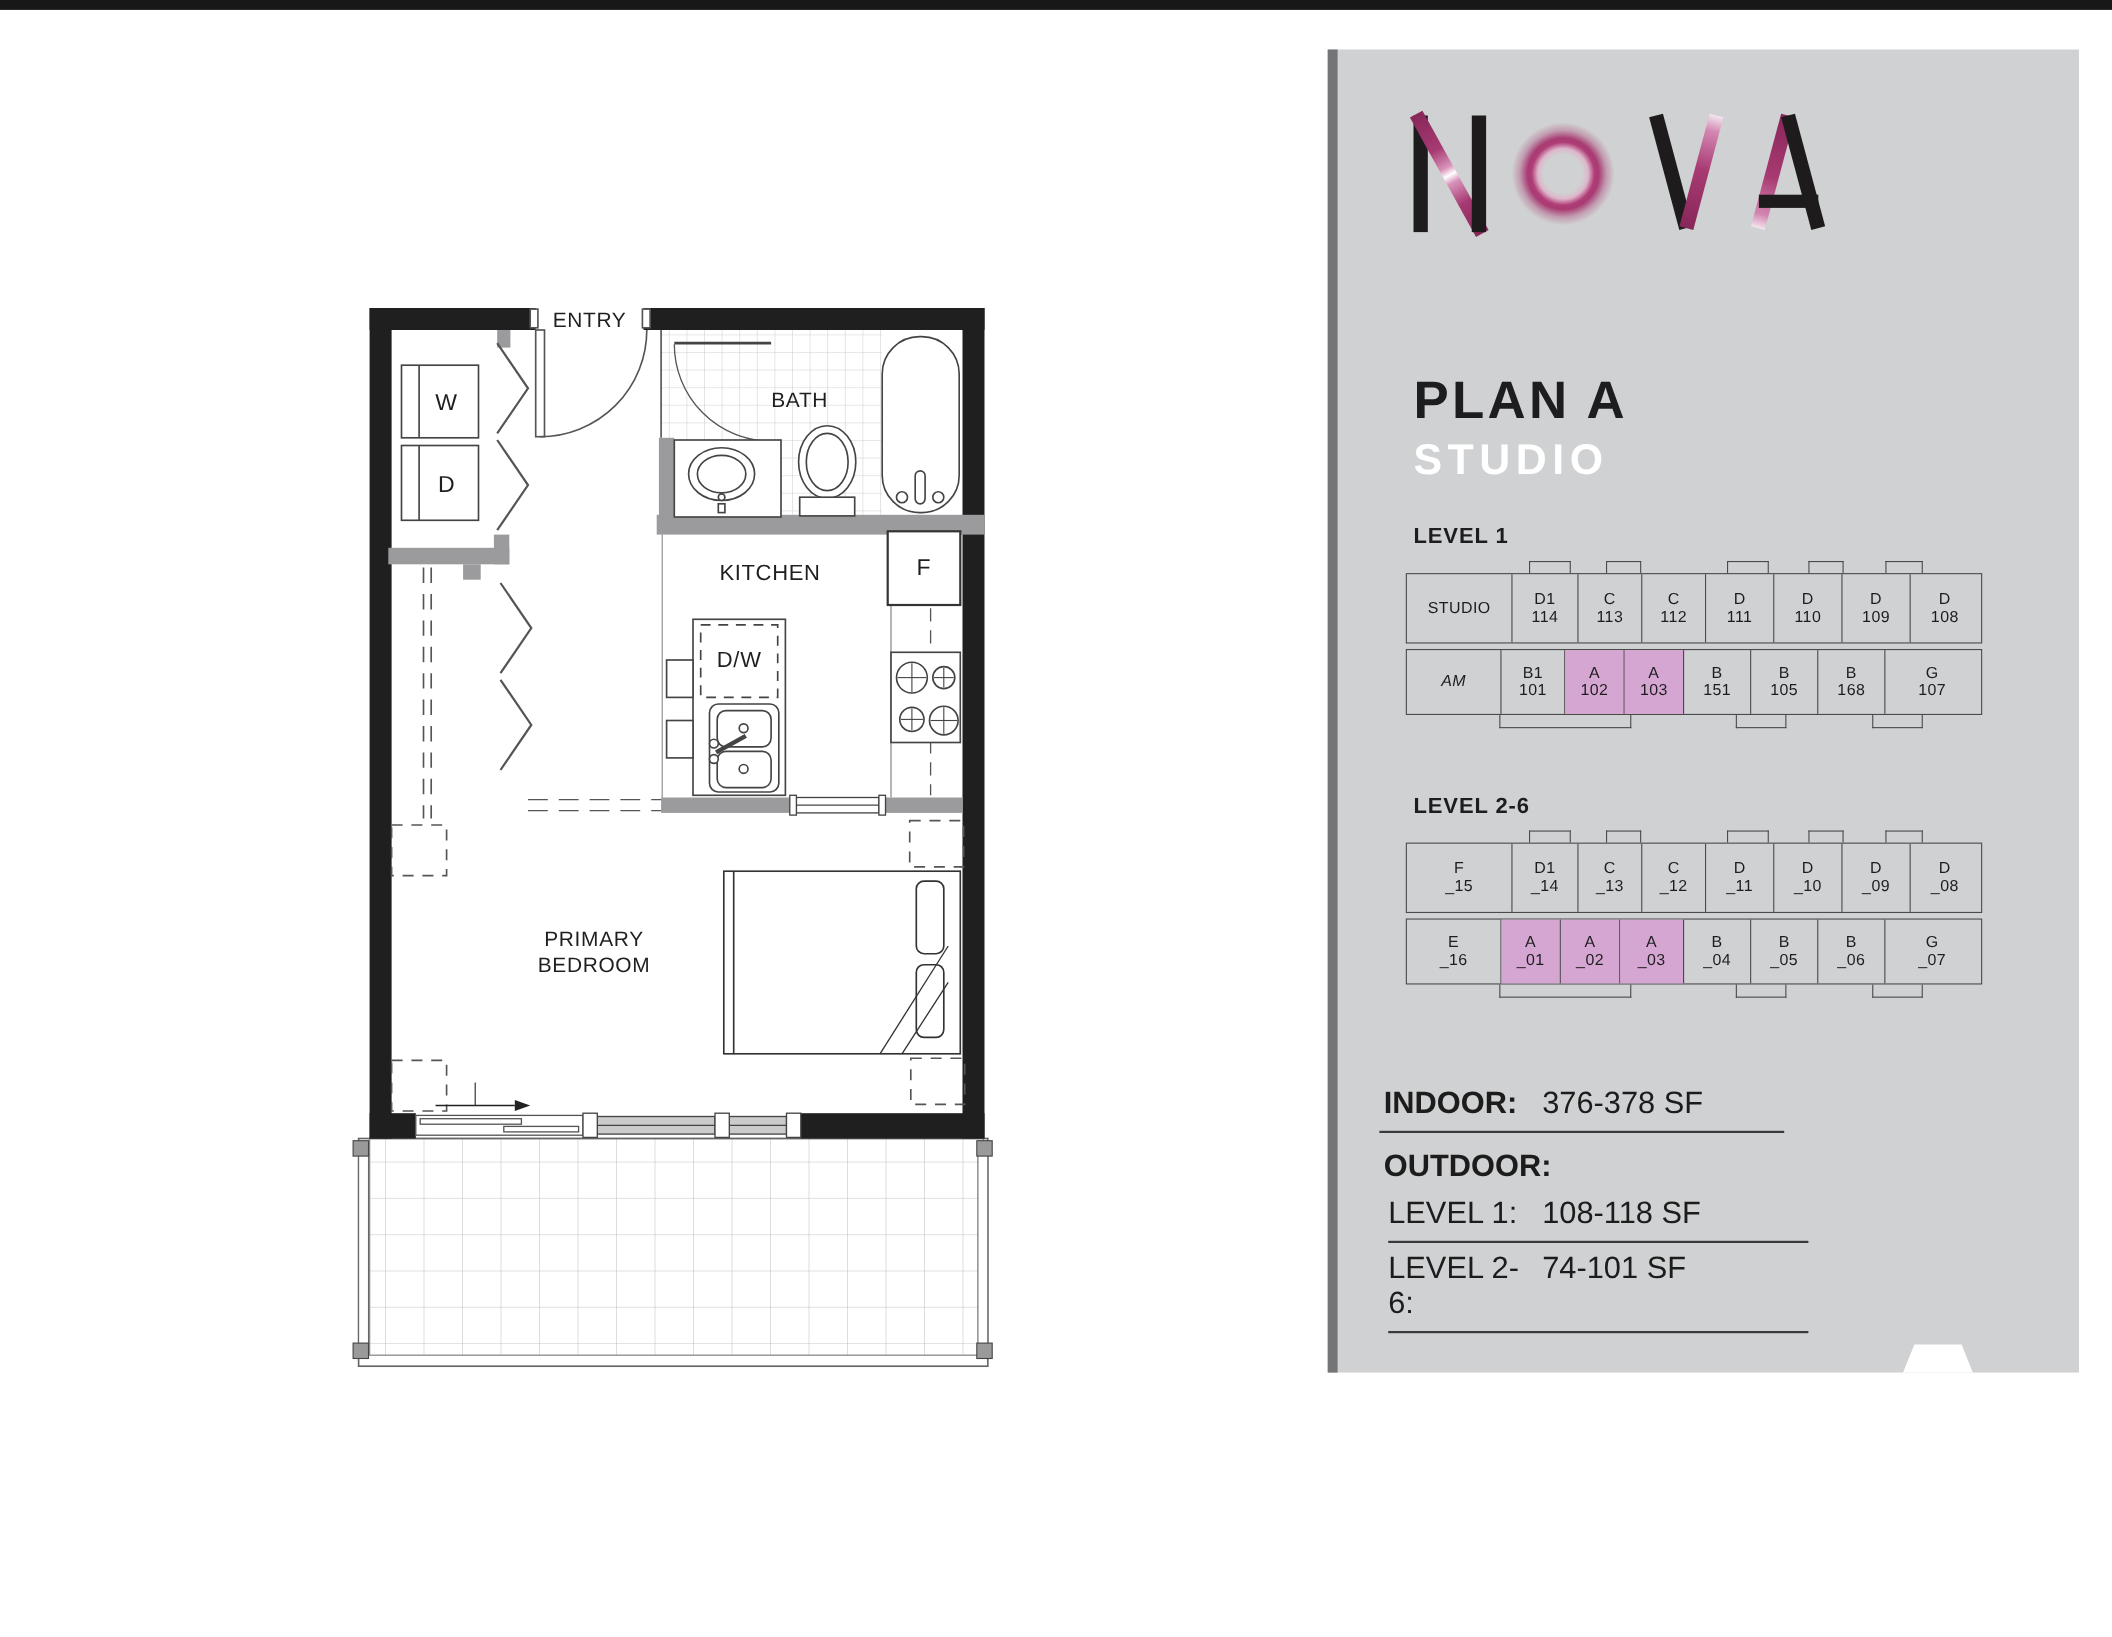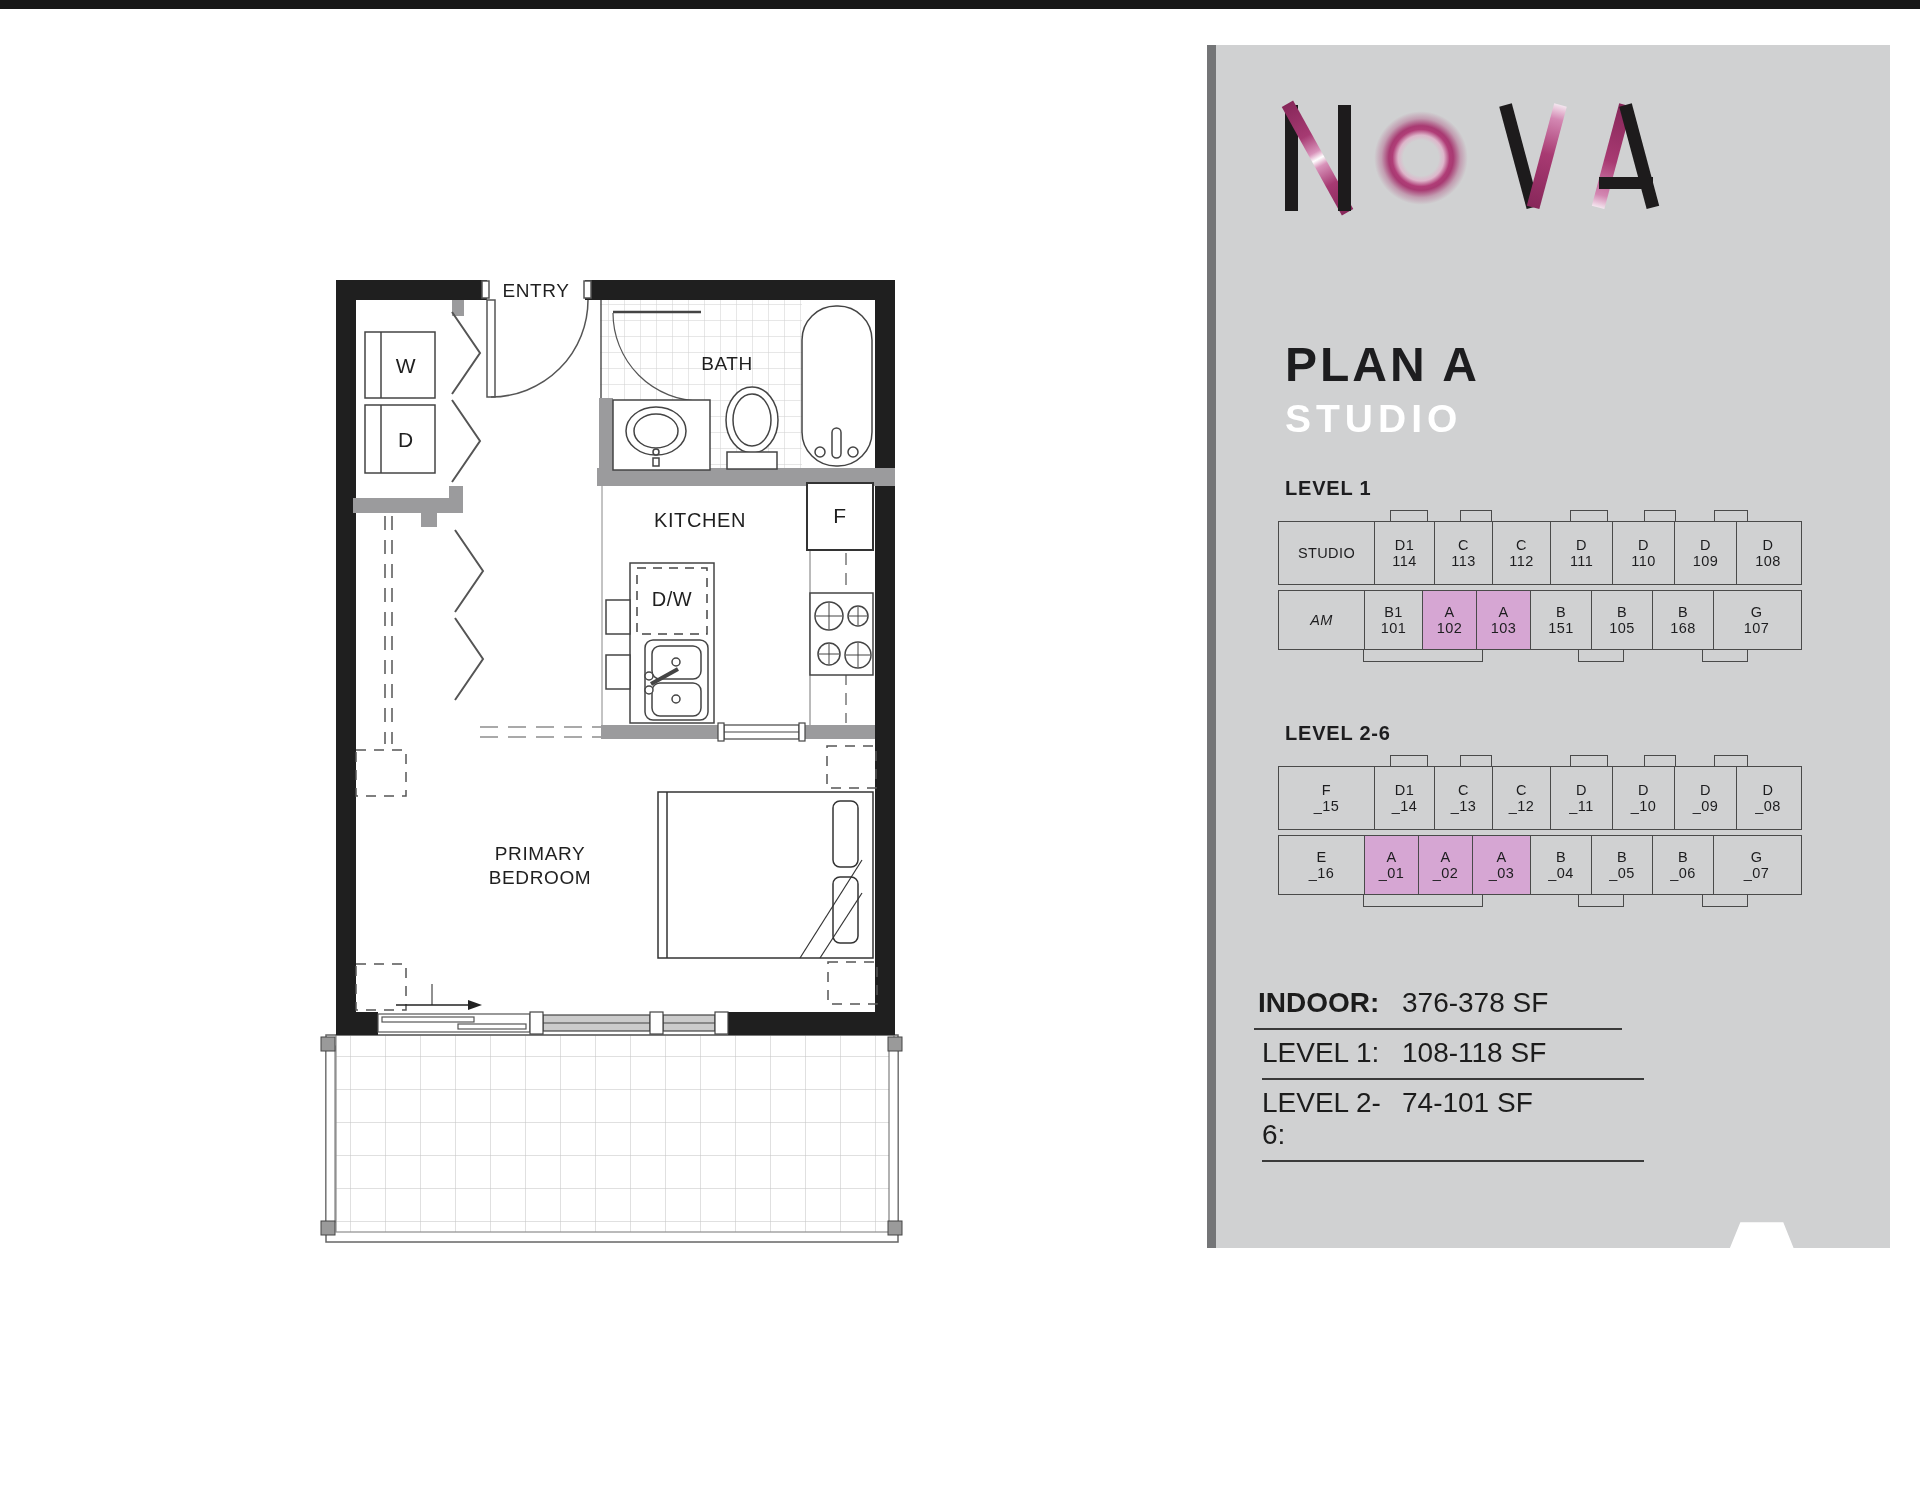--- a/index.html
+++ b/index.html
@@ -423,20 +423,23 @@
         <div class="kp-bump" style="left: 85px; width: 120px; top: 141px; height: 13px; border-top: none;"></div>
         <div class="kp-bump" style="left: 300px; width: 46px; top: 141px; height: 13px; border-top: none;"></div>
         <div class="kp-bump" style="left: 424px; width: 46px; top: 141px; height: 13px; border-top: none;"></div>
       </div>
 
     <div class="areas">
       <div class="arow r1">
         <span class="albl">INDOOR:</span>
         <span class="aval">376-378 SF</span>
       </div>
+      <div class="arow r2">
+        <span class="albl">OUTDOOR:</span>
+      </div>
       <div class="arow r3">
         <span class="albl">LEVEL 1:</span>
         <span class="aval">108-118 SF</span>
       </div>
       <div class="arow r4">
         <span class="albl">LEVEL 2-6:</span>
         <span class="aval">74-101 SF</span>
       </div>
     </div>
 

